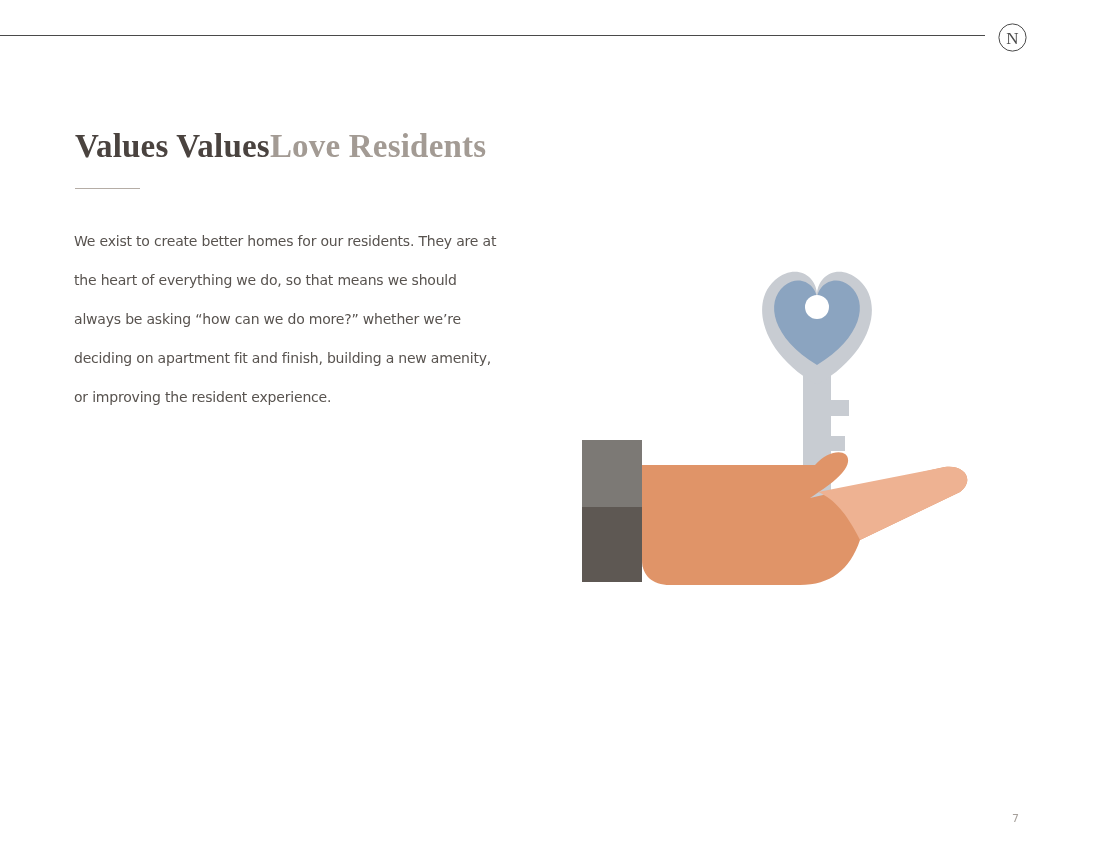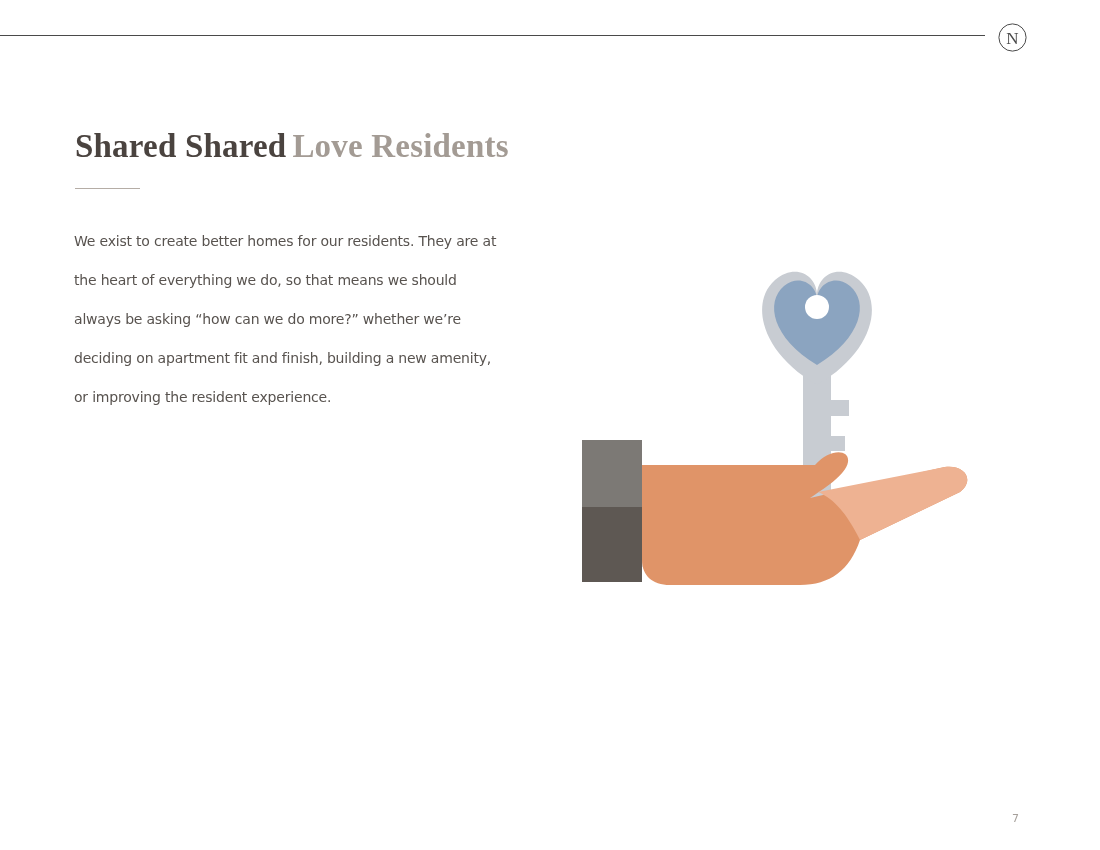--- a/index.html
+++ b/index.html
@@ -51,21 +51,20 @@
     font-family: "Liberation Serif", serif;
     font-size: 33px;
     font-weight: bold;
     letter-spacing: 0.2px;
   }
   .heading .primary {
     color: #4a433f;
   }
   .heading .secondary {
     color: #a39b94;
-    margin-left: 6px;
   }
 
   
   .divider {
     position: absolute;
     left: 75px;
     top: 188px;
     width: 65px;
     height: 1px;
     background: #b5ada6;
@@ -112,21 +111,21 @@
   <div class="top-rule"></div>
 
   <div class="logo">
     <svg width="29" height="29" viewBox="0 0 29 29" xmlns="http://www.w3.org/2000/svg">
       <circle cx="14.5" cy="14.5" r="13.6" fill="none" stroke="#4a4a4a" stroke-width="1"></circle>
       <text x="14.5" y="20.5" text-anchor="middle" font-family="Liberation Serif, serif" font-size="17" fill="#4a4a4a">N</text>
     </svg>
   </div>
 
   <div class="heading">
-    <span class="primary">Shared Shared</span><span class="secondary">Love Residents</span>
+    <span class="primary">Values Values</span><span class="secondary">Love Residents</span>
   </div>
 
   <div class="divider"></div>
 
   <div class="body-copy">We exist to create better homes for our residents. They are at the heart of everything we do, so that means we should always be asking “how can we do more?” whether we’re deciding on apartment fit and finish, building a new amenity, or improving the resident experience.</div>
 
   <div class="illustration">
     <svg width="440" height="370" viewBox="0 0 440 370" xmlns="http://www.w3.org/2000/svg">
 
       <rect x="243" y="120" width="28" height="135" fill="#c8ccd2"></rect>

